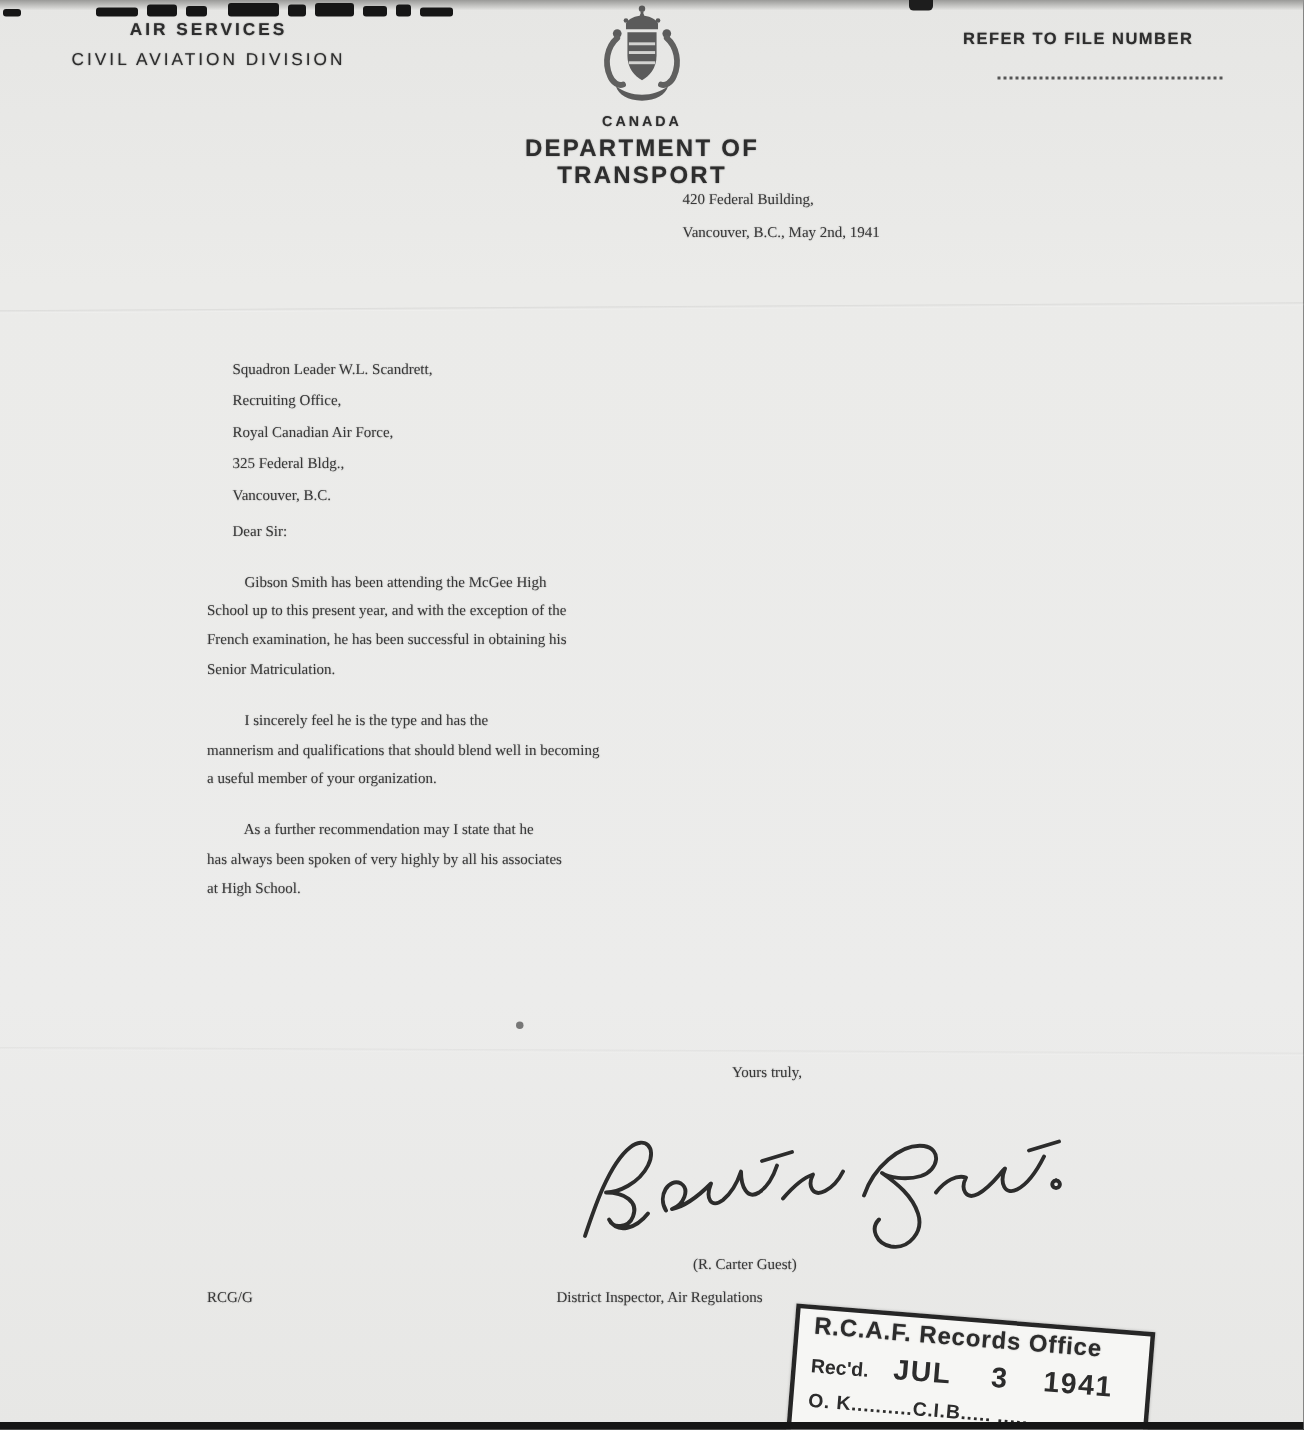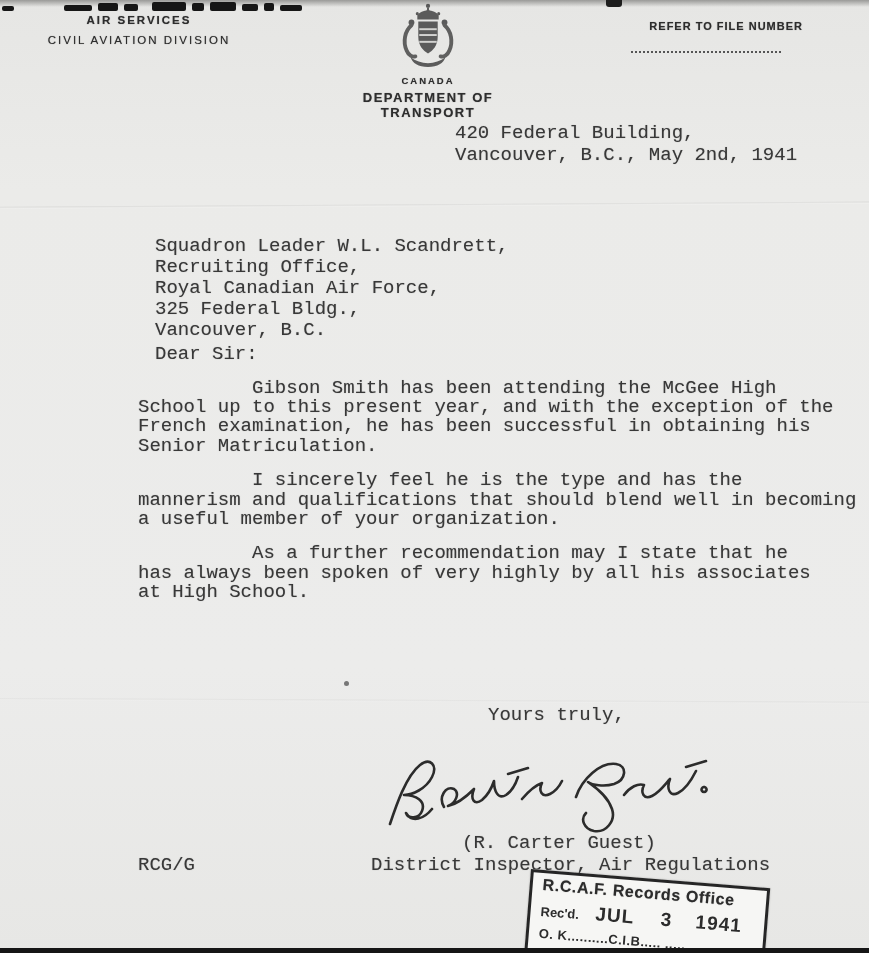--- a/index.html
+++ b/index.html
@@ -19,26 +19,26 @@
   
   .frag{position:absolute;top:0;left:0;height:14px;width:420px;}
   .frag i{position:absolute;background:#161616;border-radius:2px;display:block;}
   
   .hdr-left{position:absolute;left:34px;top:14px;width:210px;text-align:center;color:#2d2d2d;}
   .hdr-left .l1{font-size:11.5px;font-weight:bold;letter-spacing:2px;text-shadow:0 0 1px rgba(0,0,0,.45);}
   .hdr-left .l2{font-size:11.5px;font-weight:normal;letter-spacing:2px;margin-top:8px;text-shadow:0 0 1px rgba(0,0,0,.45);}
   .hdr-center{position:absolute;left:318px;top:2px;width:220px;text-align:center;color:#2e2e2e;}
   .hdr-center svg{filter:blur(.5px);opacity:.86;}
   .hdr-center .country{font-size:9.5px;font-weight:bold;letter-spacing:2px;margin-top:1px;text-shadow:0 0 1px rgba(0,0,0,.4);}
-  .hdr-center .dept{font-size:13px;font-weight:bold;letter-spacing:1.5px;margin-top:4px;text-shadow:0 0 1px rgba(0,0,0,.45);}
-  .hdr-right{position:absolute;left:608px;top:20px;width:195px;text-align:right;color:#2d2d2d;}
+  .hdr-center .dept{font-size:16px;font-weight:bold;letter-spacing:1.5px;margin-top:4px;text-shadow:0 0 1px rgba(0,0,0,.45);}
+  .hdr-right{position:absolute;left:642px;top:20px;width:195px;text-align:left;color:#2d2d2d;}
   .hdr-right .lbl{font-size:11px;font-weight:bold;letter-spacing:1px;text-shadow:0 0 1px rgba(0,0,0,.45);}
   .hdr-right .dots{width:150px;margin:19px auto 0;border-bottom:2px dotted #3c3c3c;opacity:.85;}
   
-  .mono{font-family:Liberation Mono, monospace;font-size:19px;
+  .mono{font-family:Liberation Serif, serif;font-size:10px;
         line-height:19.2px;color:#383838;white-space:pre;
         text-shadow:0 0 1px rgba(45,45,45,.35);}
   .dateline{position:absolute;left:455px;top:123px;line-height:21.5px;}
   .recipient{position:absolute;left:155px;top:236px;line-height:21px;}
   .salutation{position:absolute;left:155px;top:345px;}
   .body-block{position:absolute;left:138px;top:379px;width:640px;}
   .body-block p{margin:0 0 15.5px 0;}
   .valediction{position:absolute;left:488px;top:706px;}
   .signature{position:absolute;left:380px;top:752px;width:336px;height:88px;}
   .signature svg{filter:blur(.3px);}

